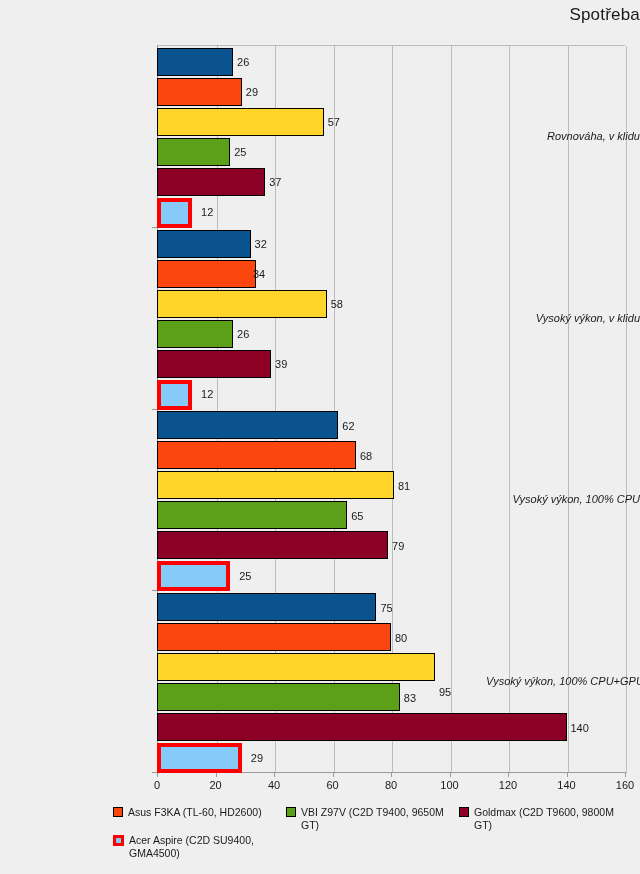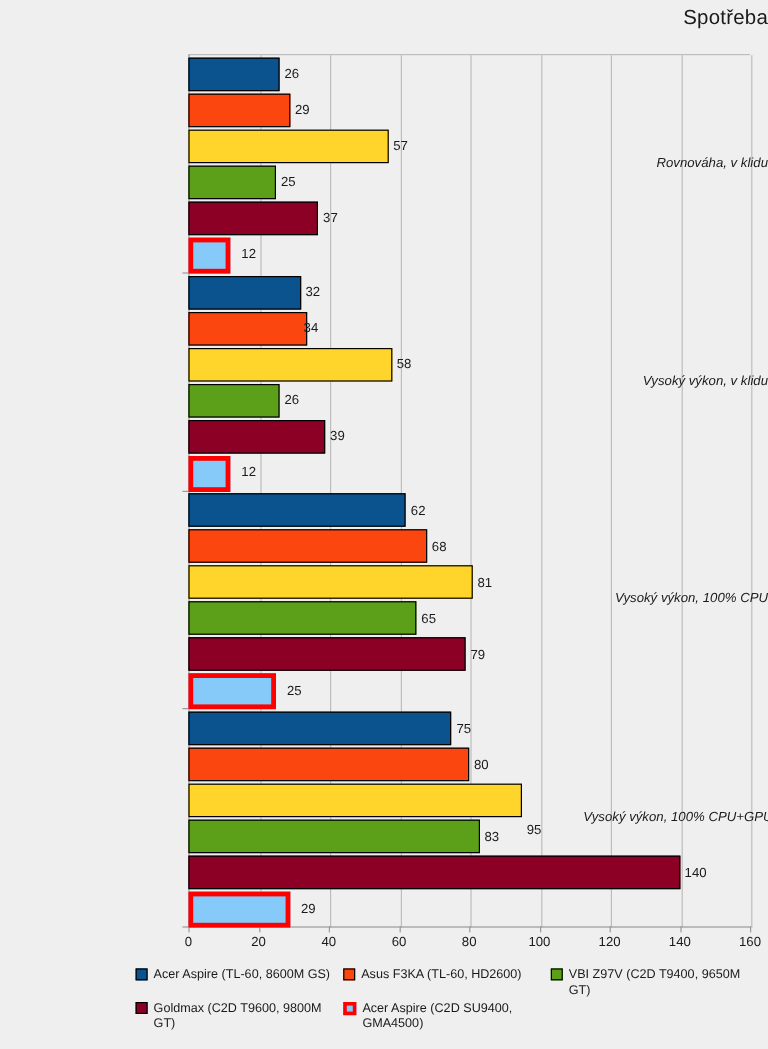--- a/index.html
+++ b/index.html
@@ -239,24 +239,20 @@
       <div class="bar" style="left: 157px; top: 683.125px; width: 242.775px; background: rgb(92, 160, 26);"></div>
       <div class="bar-value" style="left: 403.775px; top: 697.625px;">83</div>
       <div class="bar" style="left: 157px; top: 713.125px; width: 409.5px; background: rgb(140, 0, 38);"></div>
       <div class="bar-value" style="left: 570.5px; top: 727.625px;">140</div>
       <div class="bar highlight" style="left: 157px; top: 743.125px; width: 84.825px; background: rgb(134, 202, 249); border-color: rgb(255, 0, 0);"></div>
       <div class="bar-value" style="left: 250.825px; top: 757.625px;">29</div>
     </div>
 
   <div id="legend">
       <div class="legend-item">
-        <span class="legend-swatch" style="background: rgb(11, 83, 142);"></span>
-        <span class="legend-text">Acer Aspire (TL-60, 8600M GS)</span>
-      </div>
-      <div class="legend-item">
         <span class="legend-swatch" style="background: rgb(251, 70, 16);"></span>
         <span class="legend-text">Asus F3KA (TL-60, HD2600)</span>
       </div>
       <div class="legend-item">
         <span class="legend-swatch" style="background: rgb(92, 160, 26);"></span>
         <span class="legend-text">VBI Z97V (C2D T9400, 9650M GT)</span>
       </div>
       <div class="legend-item">
         <span class="legend-swatch" style="background: rgb(140, 0, 38);"></span>
         <span class="legend-text">Goldmax (C2D T9600, 9800M GT)</span>

